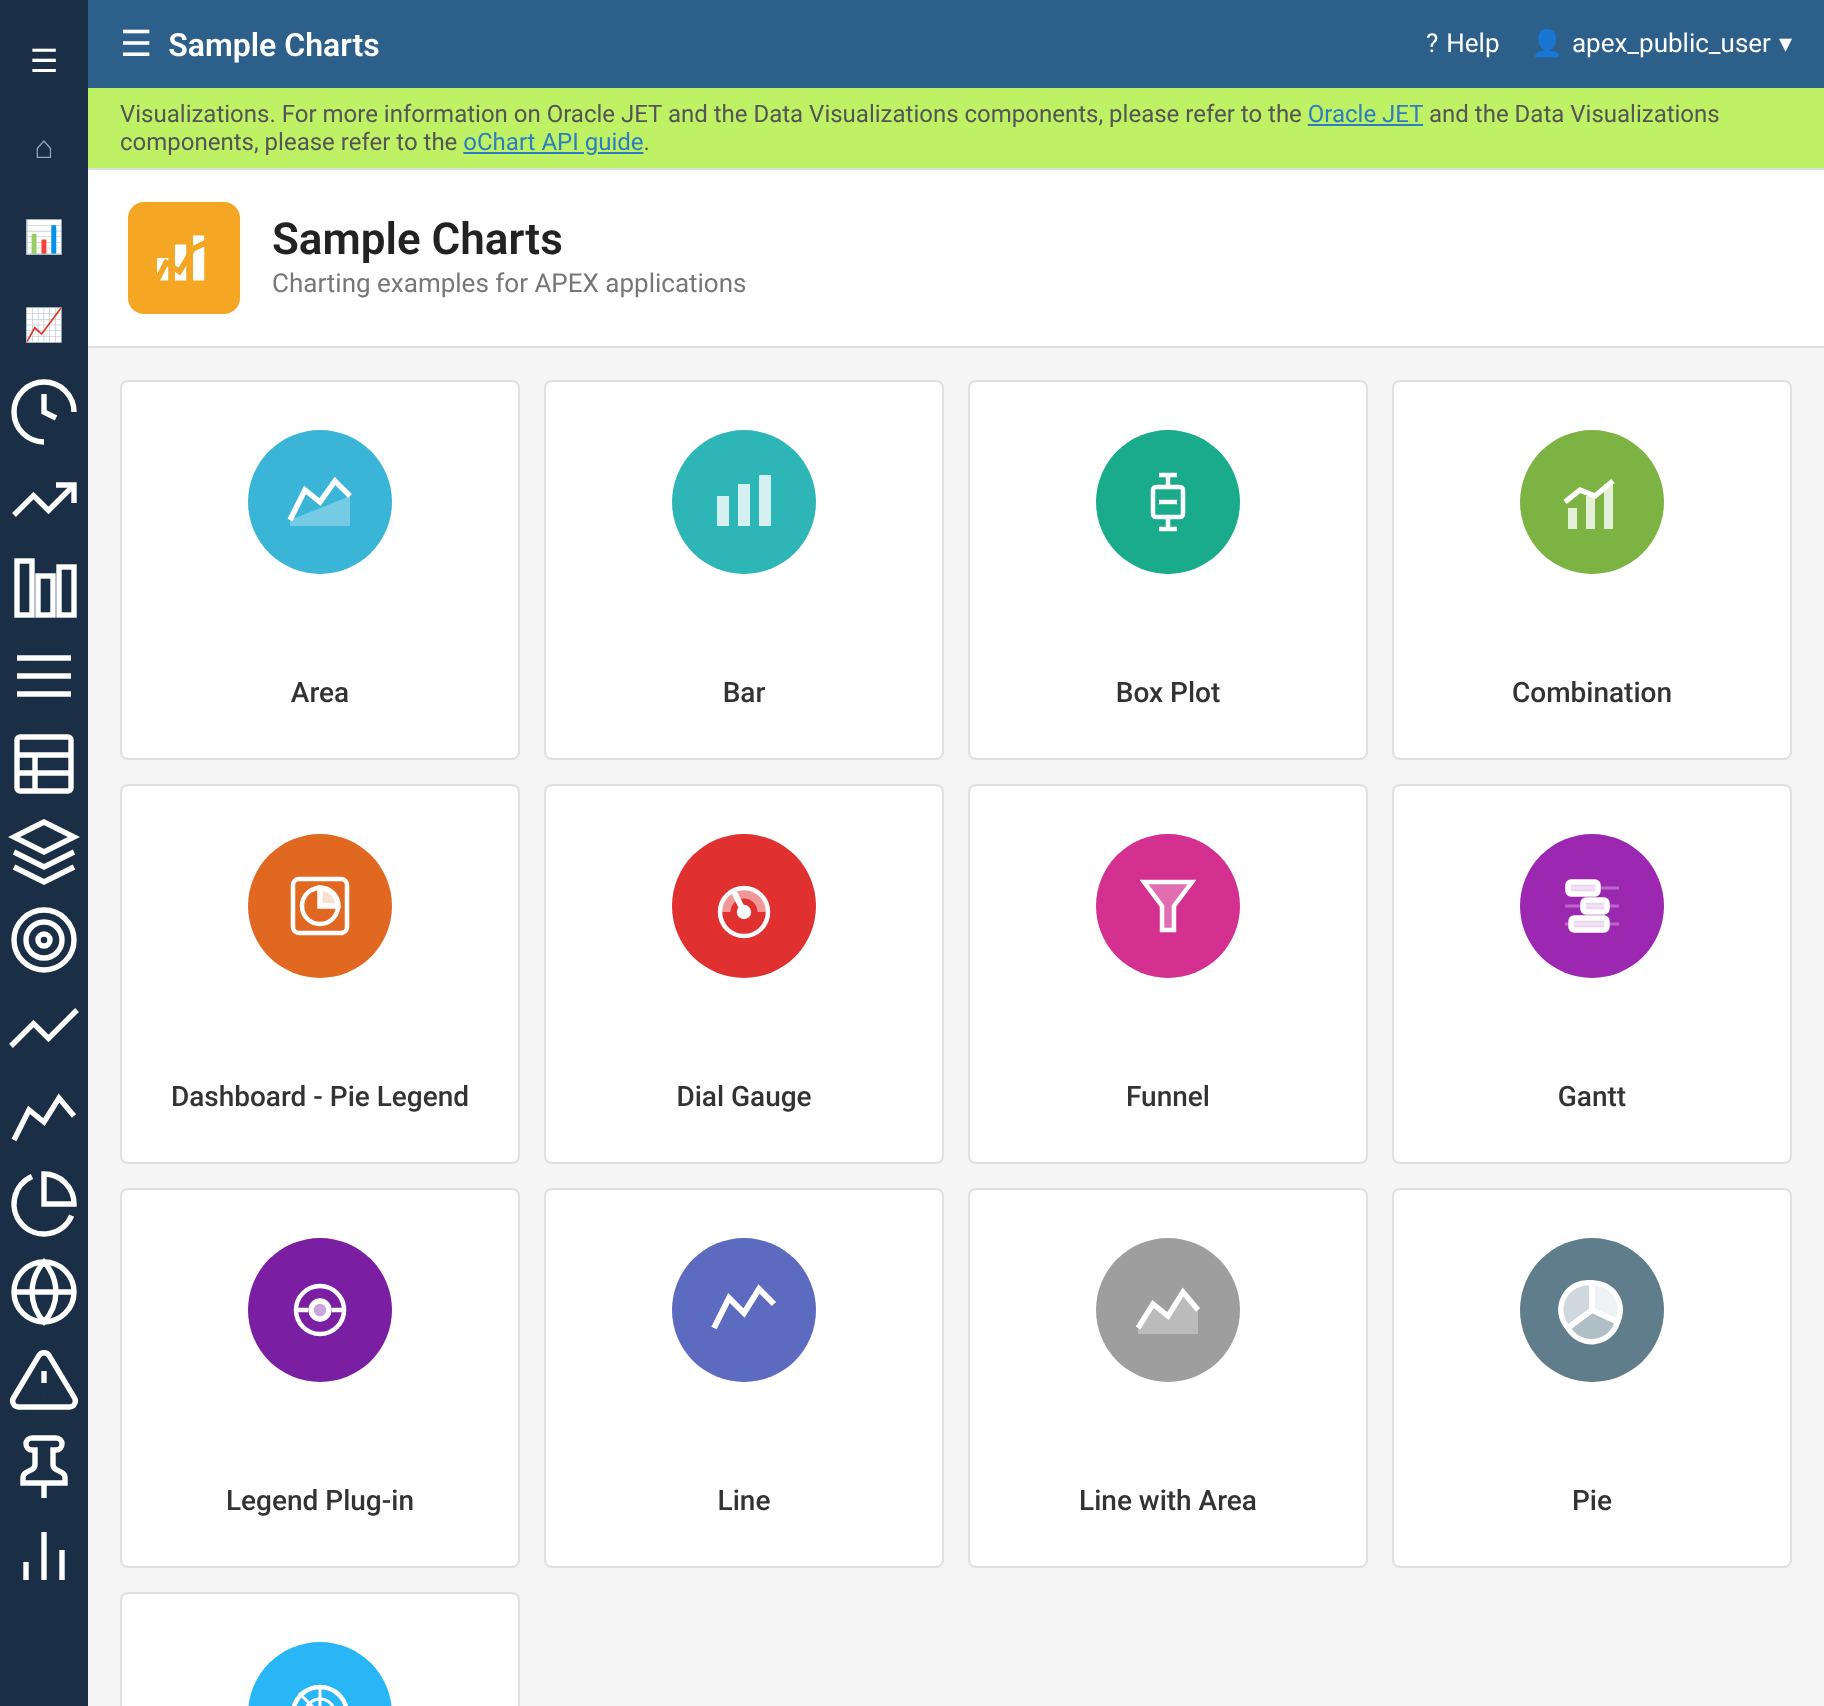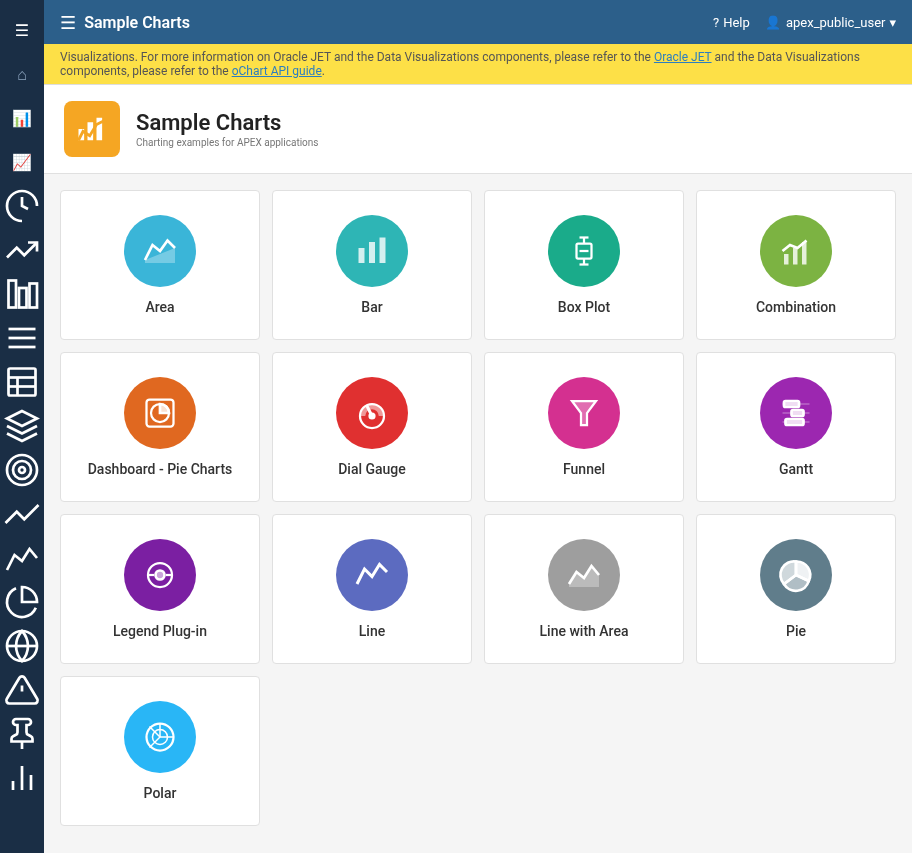--- a/index.html
+++ b/index.html
@@ -48,21 +48,21 @@
       flex-shrink: 0;
     }
     .topbar-left { display: flex; align-items: center; gap: 8px; }
     .topbar-title { font-size: 16px; font-weight: 600; }
     .topbar-right { display: flex; align-items: center; gap: 16px; font-size: 13px; }
     .topbar-right a { color: #fff; text-decoration: none; display: flex; align-items: center; gap: 4px; }
     .hamburger { font-size: 18px; cursor: pointer; }
 
     
     .notification-bar {
-      background: #fde047;
+      background: #bef264;
       padding: 6px 16px;
       font-size: 12px;
       color: #555;
       border-bottom: 1px solid #ddd;
       flex-shrink: 0;
     }
     .notification-bar a { color: #2c7ec0; text-decoration: underline; }
 
     
     .page-header {
@@ -79,21 +79,21 @@
       height: 56px;
       background: #f5a623;
       border-radius: 8px;
       display: flex;
       align-items: center;
       justify-content: center;
       color: #fff;
       font-size: 28px;
     }
     .page-header-text h1 { font-size: 22px; font-weight: 600; color: #222; }
-    .page-header-text p { font-size: 10px; color: #777; margin-top: 2px; }
+    .page-header-text p { font-size: 13px; color: #777; margin-top: 2px; }
 
     
     .content {
       flex: 1;
       overflow-y: auto;
       padding: 16px;
     }
 
     
     .chart-grid {
@@ -105,20 +105,21 @@
     .chart-card {
       background: #fff;
       border: 1px solid #e0e0e0;
       border-radius: 4px;
       padding: 24px 16px;
       display: flex;
       flex-direction: column;
       align-items: center;
       cursor: pointer;
       transition: box-shadow 0.2s;
+      gap: 40px;
     }
 
     .chart-icon-circle {
       width: 72px;
       height: 72px;
       border-radius: 50%;
       display: flex;
       align-items: center;
       justify-content: center;
       margin-bottom: 12px;
@@ -341,21 +342,21 @@
           <span class="chart-label">Combination</span>
         </div>
         <div class="chart-card">
           <div class="chart-icon-circle color-dashboardpie">
             <svg viewBox="0 0 24 24">
               <rect x="3" y="3" width="18" height="18" rx="2" stroke="white" stroke-width="1.5" fill="none"></rect>
               <path d="M12 12 L12 6 A6 6 0 0 1 18 12 Z" fill="rgba(255,255,255,0.8)"></path>
               <circle cx="12" cy="12" r="6" stroke="white" stroke-width="1.5" fill="none"></circle>
             </svg>
           </div>
-          <span class="chart-label">Dashboard - Pie Charts</span>
+          <span class="chart-label">Dashboard - Pie Legend</span>
         </div>
         <div class="chart-card">
           <div class="chart-icon-circle color-dialgauge">
             <svg viewBox="0 0 24 24">
               <circle cx="12" cy="14" r="8" stroke="white" stroke-width="1.5" fill="none"></circle>
               <path d="M6 14 A6 6 0 0 1 18 14" stroke="rgba(255,255,255,0.5)" stroke-width="3" fill="none"></path>
               <path d="M12 14 L9 8" stroke="white" stroke-width="2" stroke-linecap="round"></path>
               <circle cx="12" cy="14" r="1.5" fill="white"></circle>
             </svg>
           </div>

